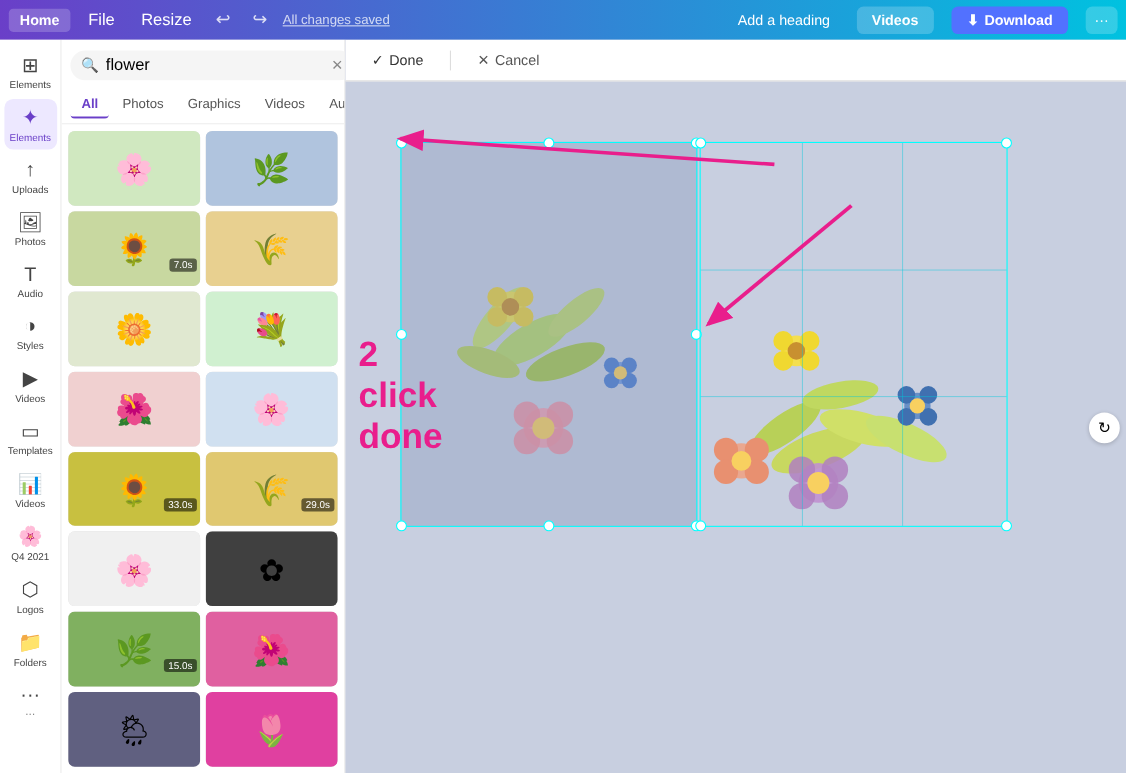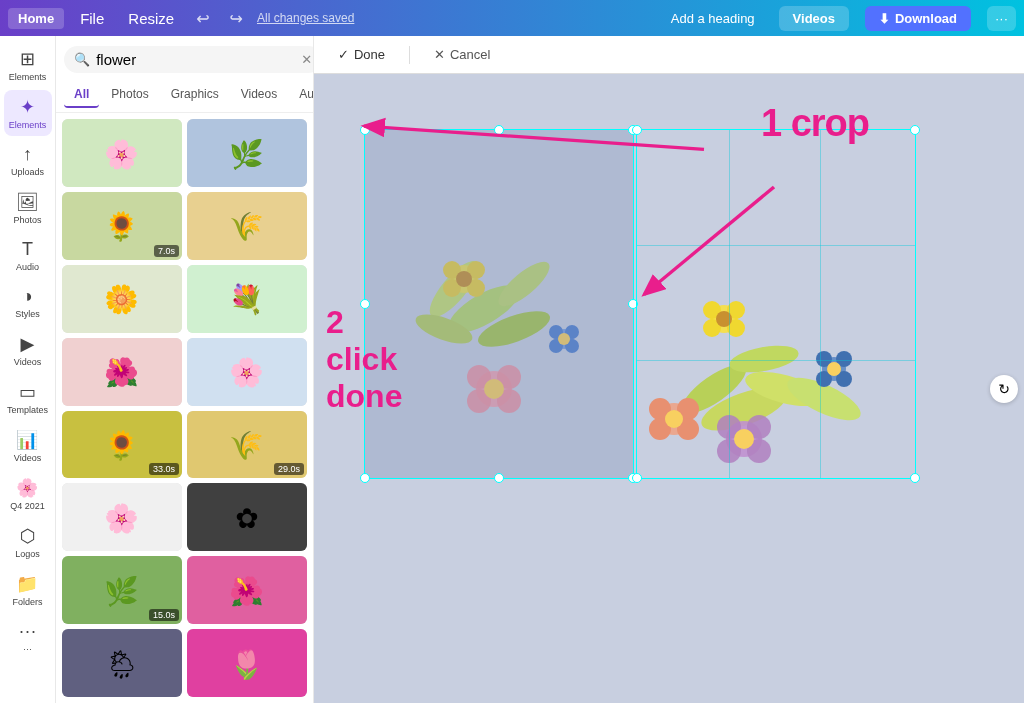--- a/index.html
+++ b/index.html
@@ -206,21 +206,21 @@
       height: 70px;
       display: flex;
       align-items: center;
       justify-content: center;
       font-size: 20px;
       position: relative;
       overflow: hidden;
     }
     .thumb-badge {
       position: absolute;
-      bottom: 3px;
+      bottom: 13px;
       right: 3px;
       background: rgba(0,0,0,0.55);
       color: white;
       font-size: 9px;
       padding: 1px 4px;
       border-radius: 3px;
     }
 
     
     #canvas-area {
@@ -556,21 +556,20 @@
         <div style="position:absolute; left:66%; top:0; bottom:0; width:1px; background:rgba(0,200,220,0.4);"></div>
 
         <div class="crop-handle" style="top:-5px; left:-5px;"></div>
         <div class="crop-handle" style="top:-5px; right:-5px;"></div>
         <div class="crop-handle" style="bottom:-5px; left:-5px;"></div>
         <div class="crop-handle" style="bottom:-5px; right:-5px;"></div>
       </div>
 
       <div class="side-refresh" style="right:6px; top:50%; transform:translateY(-50%);">↻</div>
 
-      <div style="position:absolute; top:28px; right:155px; font-size:38px; font-weight:bold; color:#e91e8c; font-family:Arial,sans-serif; pointer-events:none; z-index:25; letter-spacing:-1px;">1 crop</div>
 
       <div style="position:absolute; top:230px; left:12px; font-size:32px; font-weight:bold; color:#e91e8c; font-family:Arial,sans-serif; pointer-events:none; z-index:25; line-height:1.15;">
         <span>2</span><br>
         <span>click</span><br>
         <span>done</span>
       </div>
 
       <svg class="annotation-svg" viewBox="0 0 660 630" preserveAspectRatio="none" style="position:absolute;top:38px;left:0;width:660px;height:590px;pointer-events:none;z-index:24;">
 
         <defs>

